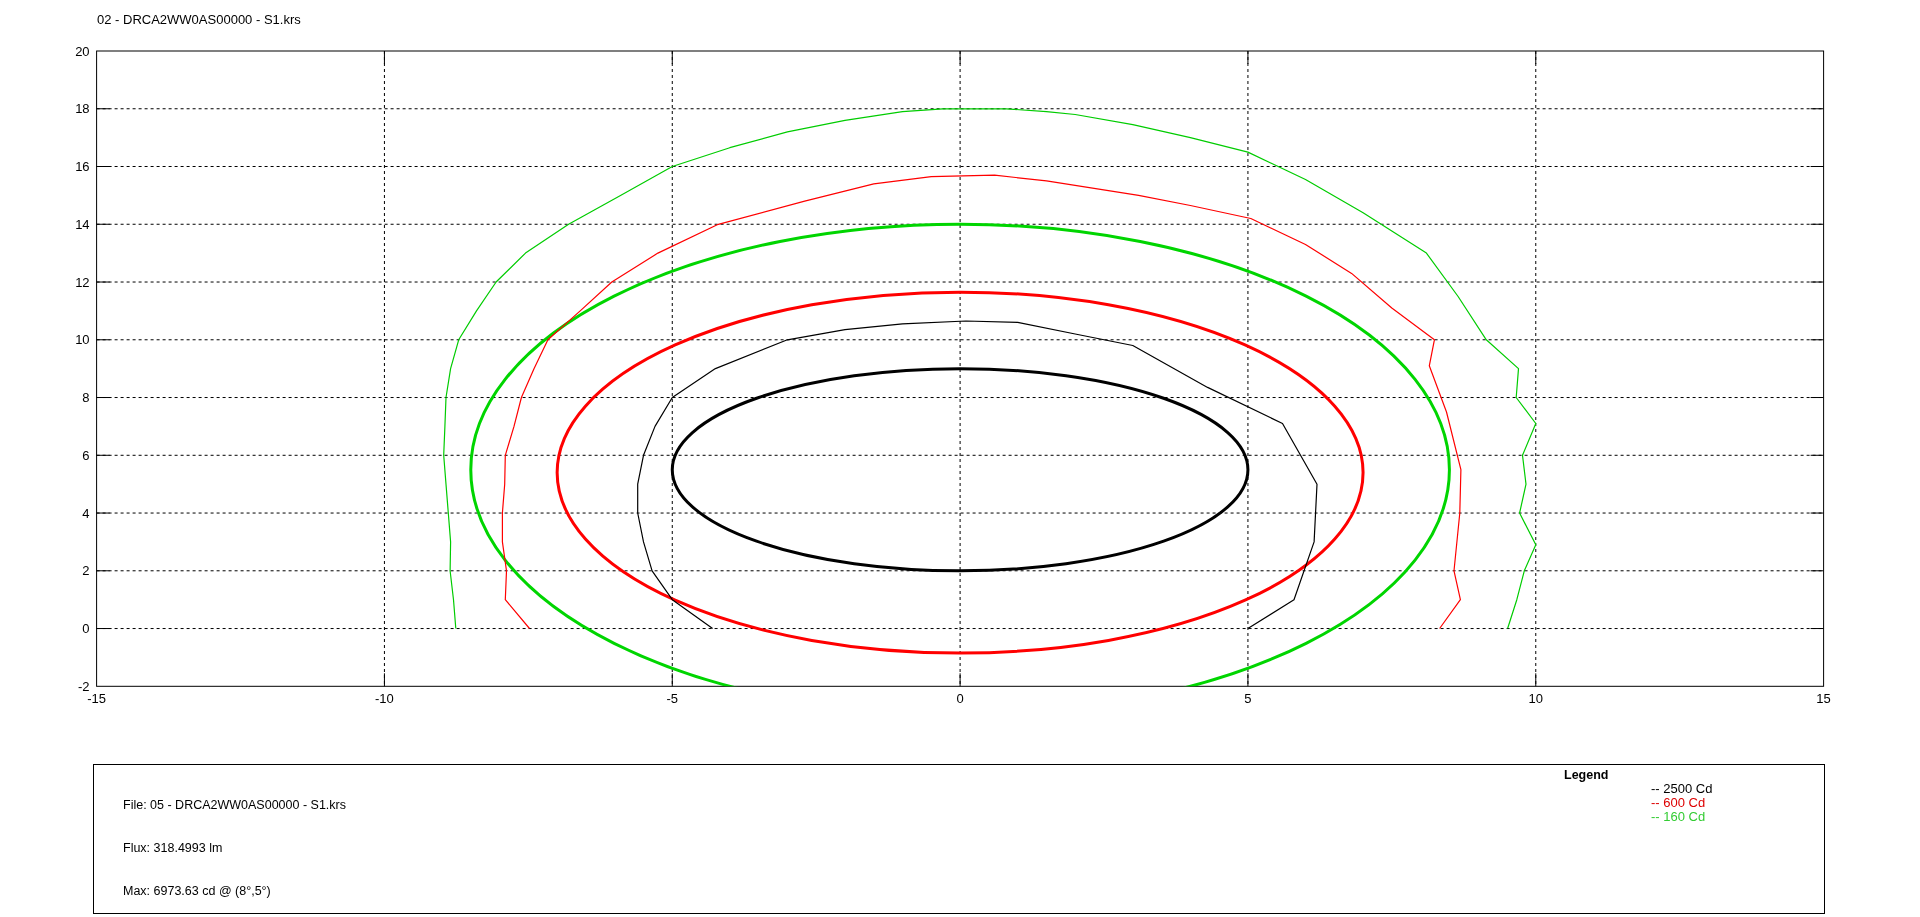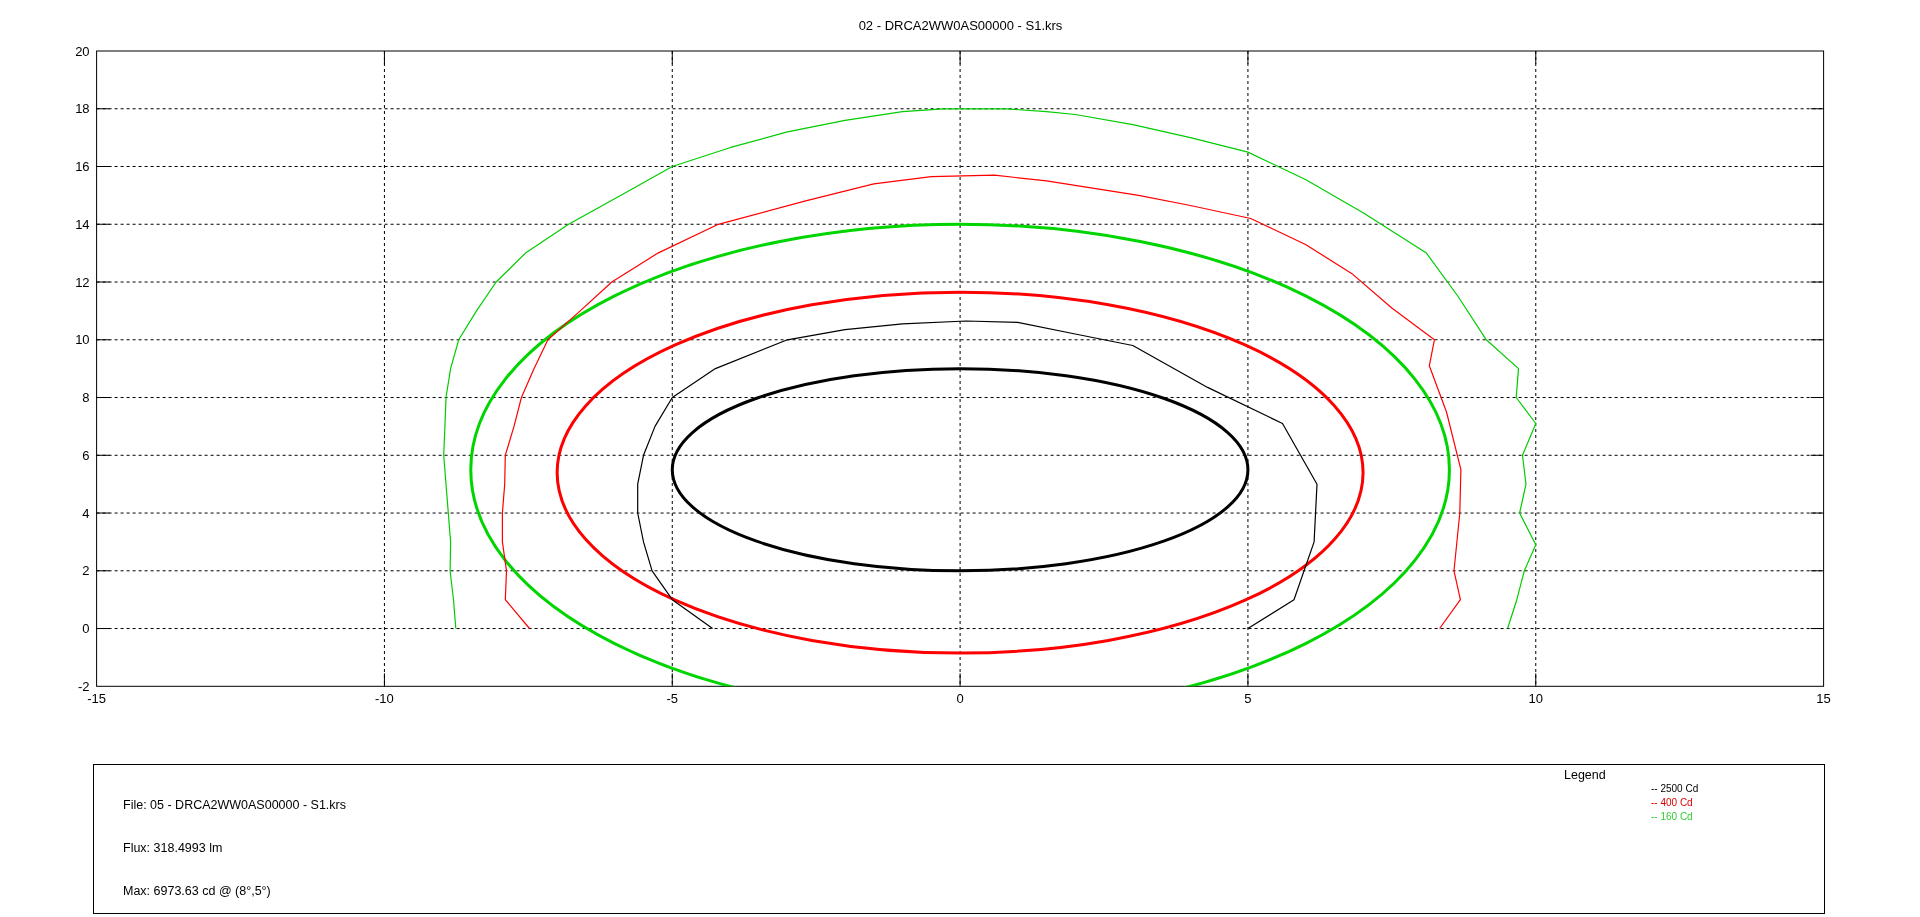--- a/index.html
+++ b/index.html
@@ -1,27 +1,27 @@
 <!DOCTYPE html>
 <html><head>
 <meta charset="utf-8">
 <style>
   html,body{margin:0;padding:0;background:#ffffff;}
   body{font-family:"Liberation Sans","DejaVu Sans",sans-serif;}
   #stage{position:relative;width:1920px;height:917px;background:#ffffff;overflow:hidden;}
   #plot-svg{position:absolute;left:0;top:0;}
-  #chart-title{position:absolute;left:97px;top:12px;width:1727px;text-align:center;
-    font-size:13px;color:#000;margin-top:6px;}
+  #chart-title{position:absolute;left:97px;top:12px;width:1727px;
+    font-size:13px;color:#000;}
   #info-panel{position:absolute;left:93px;top:764px;width:1732px;height:150px;
     border:1px solid #000;background:#fff;box-sizing:border-box;}
   #info-lines{position:absolute;left:29px;top:4px;font-size:12.5px;line-height:14.4px;
     color:#000;white-space:pre;}
   #legend-block{position:absolute;left:1470px;top:3px;width:250px;}
-  #legend-title{font-weight:normal;font-size:12.5px;color:#000;}
-  .legend-entry{font-size:10px;line-height:14.2px;margin-left:87px;white-space:pre;}
+  #legend-title{font-weight:bold;font-size:12.5px;color:#000;}
+  .legend-entry{font-size:13px;line-height:14.2px;margin-left:87px;white-space:pre;}
 </style>
 </head>
 <body>
 
 <div id="stage">
 
   <div id="chart-title">02 - DRCA2WW0AS00000 - S1.krs</div>
 
   <svg id="plot-svg" width="1920" height="917">
       <defs>
@@ -113,18 +113,18 @@
       
       
       
       
       
     </div>
 
     <div id="legend-block">
       <div id="legend-title">Legend</div>
       <div class="legend-entry" style="color: rgb(0, 0, 0);">-- 2500 Cd</div>
-      <div class="legend-entry" style="color: rgb(221, 0, 0);">-- 400 Cd</div>
+      <div class="legend-entry" style="color: rgb(221, 0, 0);">-- 600 Cd</div>
       <div class="legend-entry" style="color: rgb(51, 204, 51);">-- 160 Cd</div>
     </div>
   </div>
 
 </div>
 
 </body></html>

